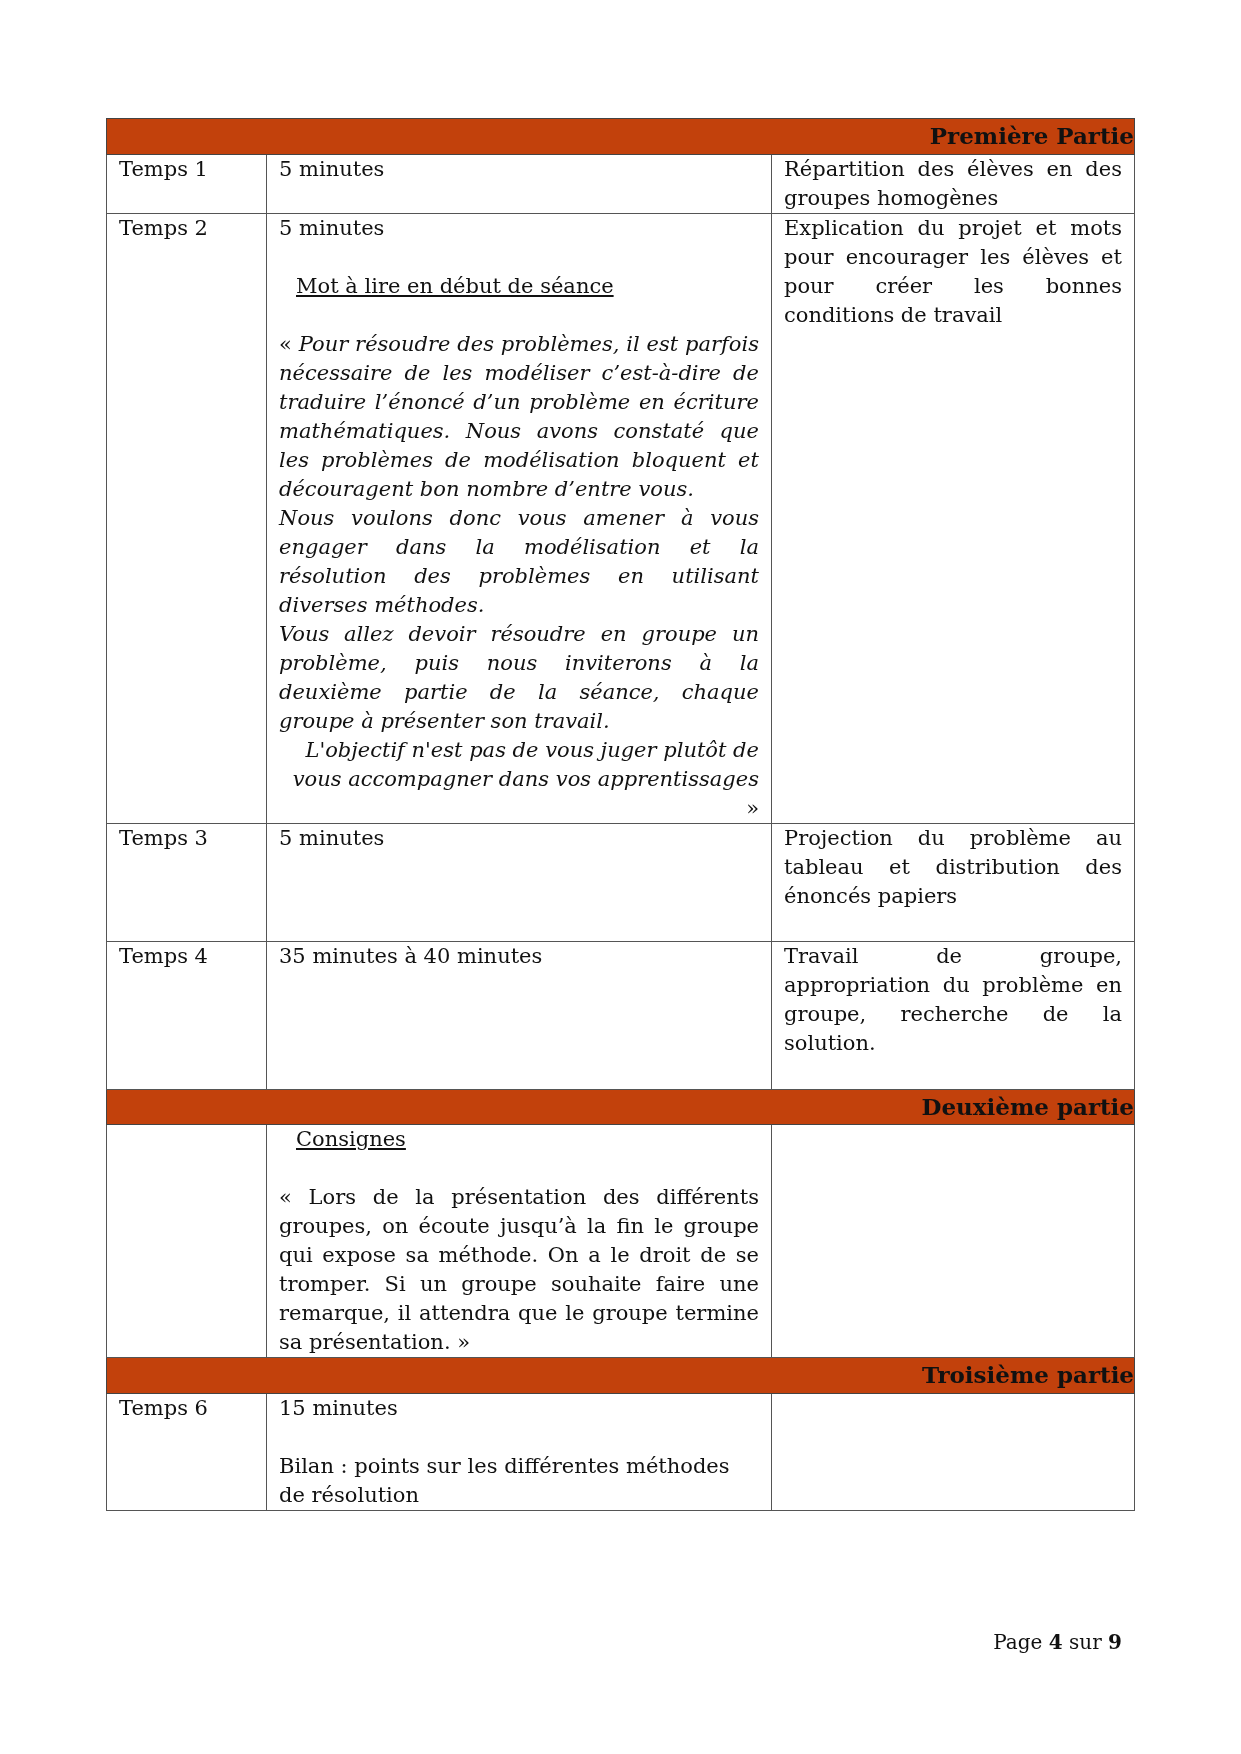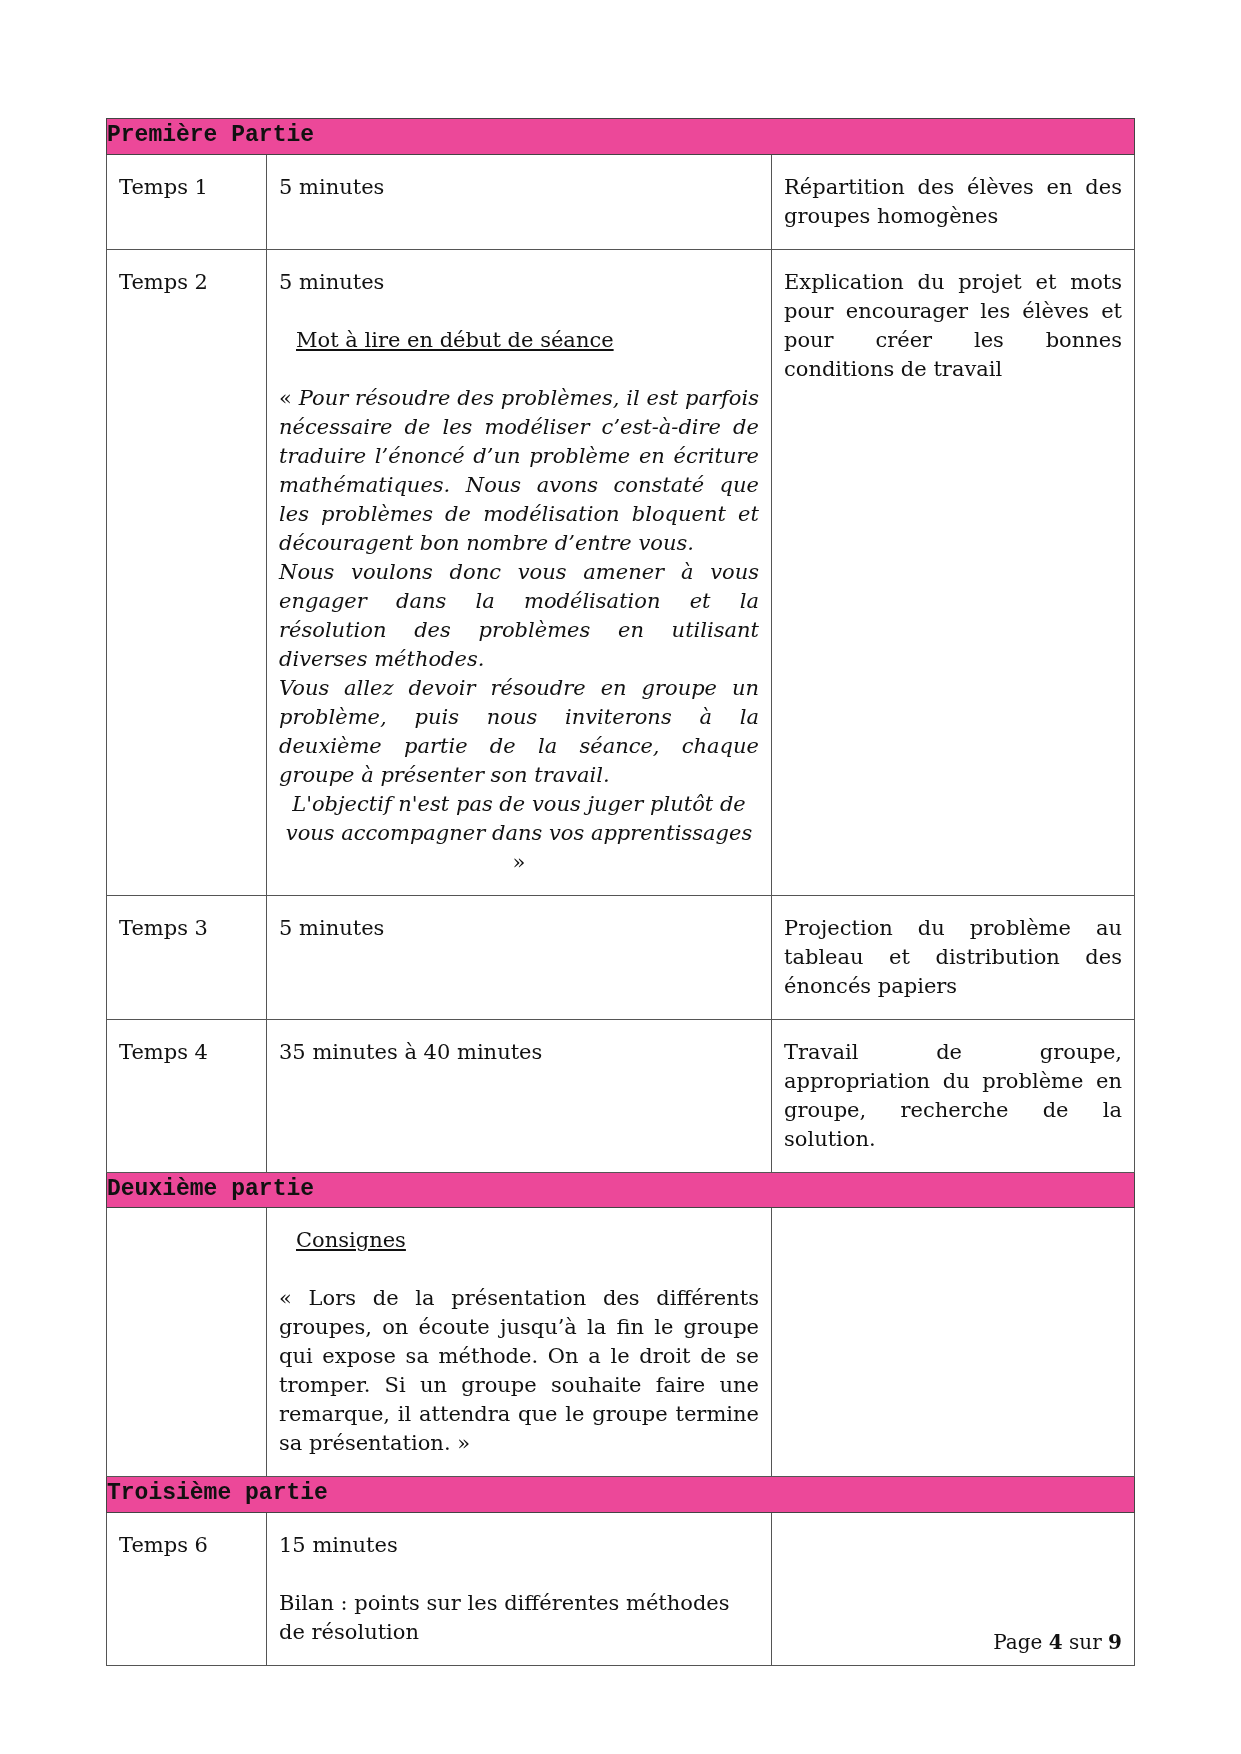--- a/index.html
+++ b/index.html
@@ -1,27 +1,27 @@
 <!DOCTYPE html>
 <html><head>
 <meta charset="utf-8">
 <style>
   html, body { margin: 0; padding: 0; background: #ffffff; }
   body { width: 1241px; height: 1754px; position: relative; overflow: hidden;
          font-family: "DejaVu Serif", "Liberation Serif", serif; color: #111; }
   #doc-table { position: absolute; left: 106px; top: 118px; width: 1028px;
                border-collapse: collapse; table-layout: fixed; }
-  #doc-table td { border: 1.5px solid #555; vertical-align: top; padding: 18px 12px;
+  #doc-table td { border: 1.5px solid #555; vertical-align: top; padding: 0 12px;
                   font-size: 21px; line-height: 29px; box-sizing: border-box; }
   #doc-table col.c1 { width: 160px; }
   #doc-table col.c2 { width: 505px; }
   #doc-table col.c3 { width: 363px; }
-  .section-header td { background: #ec4899; text-align: left; font-weight: bold;
+  .section-header td { background: #c2410c; text-align: right; font-weight: bold;
                        font-size: 23px !important; line-height: 33px !important; padding: 0 !important;
-                       border-color: #444 !important; font-family: Liberation Mono, monospace; }
+                       border-color: #444 !important; }
   .justify { text-align: justify; }
   .u { text-decoration: underline; margin-left: 17px; }
   .it { font-style: italic; }
   .gap { display: block; height: 29px; }
   .quote-line { display: block; }
   #footer { position: absolute; top: 1630px; right: 119px; font-size: 20px;
             font-family: "DejaVu Serif", "Liberation Serif", serif; }
   #footer b { font-weight: bold; }
 </style>
 </head>
@@ -49,21 +49,21 @@
       <td>Temps 2</td>
       <td class="justify">
         <span class="quote-line">5 minutes</span>
         <span class="gap"></span>
         <span class="quote-line u">Mot à lire en début de séance</span>
         <span class="gap"></span>
         <div class="it">
           <div><span style="font-style:normal">«</span> <span>Pour résoudre des problèmes, il est parfois nécessaire de les modéliser c’est-à-dire de traduire l’énoncé d’un problème en écriture mathématiques. Nous avons constaté que les problèmes de modélisation bloquent et découragent bon nombre d’entre vous.</span></div>
           <div>Nous voulons donc vous amener à vous engager dans la modélisation et la résolution des problèmes en utilisant diverses méthodes.</div>
           <div>Vous allez devoir résoudre en groupe un problème, puis nous inviterons à la deuxième partie de la séance, chaque groupe à présenter son travail.</div>
-          <div style="text-align:center"><span>L'objectif n'est pas de vous juger plutôt de vous accompagner dans vos apprentissages</span> <span style="font-style:normal">»</span></div>
+          <div style="text-align:right"><span>L'objectif n'est pas de vous juger plutôt de vous accompagner dans vos apprentissages</span> <span style="font-style:normal">»</span></div>
         </div>
       </td>
       <td class="justify">Explication du projet et mots pour encourager les élèves et pour créer les bonnes conditions de travail</td>
     </tr>
 
     <tr style="height:118px">
       <td>Temps 3</td>
       <td>5 minutes</td>
       <td class="justify">Projection du problème au tableau et distribution des énoncés papiers</td>
     </tr>

